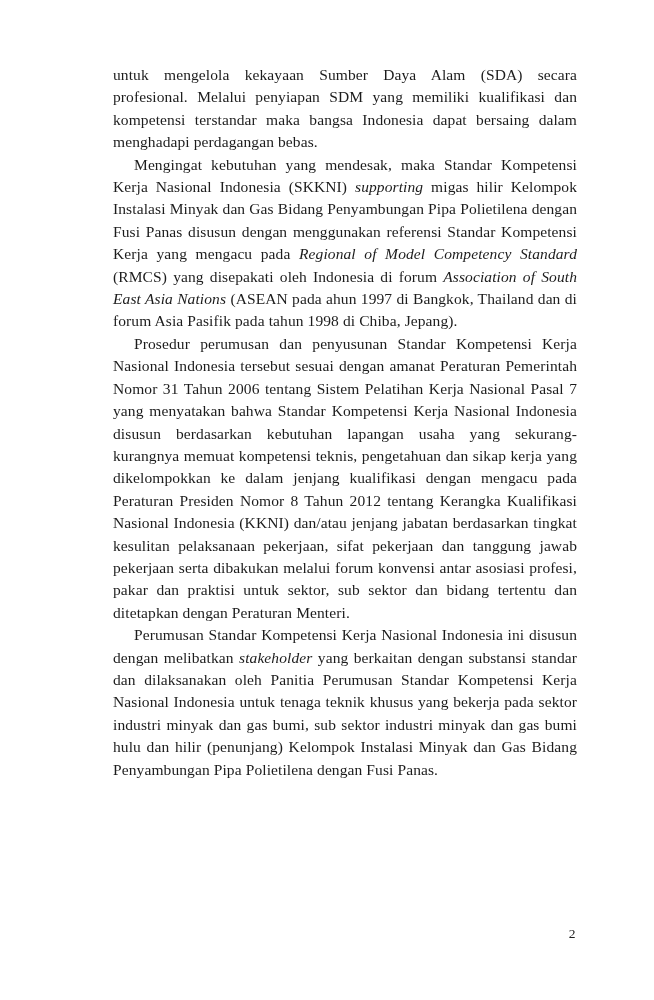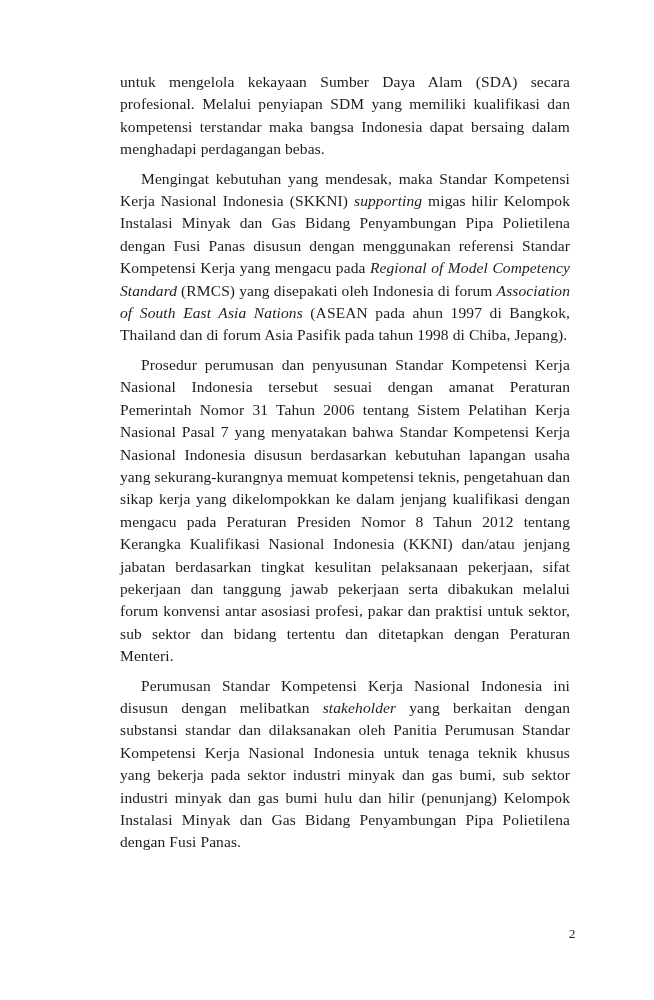--- a/index.html
+++ b/index.html
@@ -20,21 +20,21 @@
     position: absolute;
     left: 113px;
     top: 64px;
     width: 464px;
     font-size: 15.5px;
     line-height: 22.4px;
     text-align: justify;
     letter-spacing: 0.1px;
   }
   .text-body p {
-    margin: 7px;
+    margin: 0;
     padding: 0;
   }
   .text-body p.indent {
     text-indent: 21px;
   }
   .text-body em {
     font-style: italic;
   }
   .page-number {
     position: absolute;

